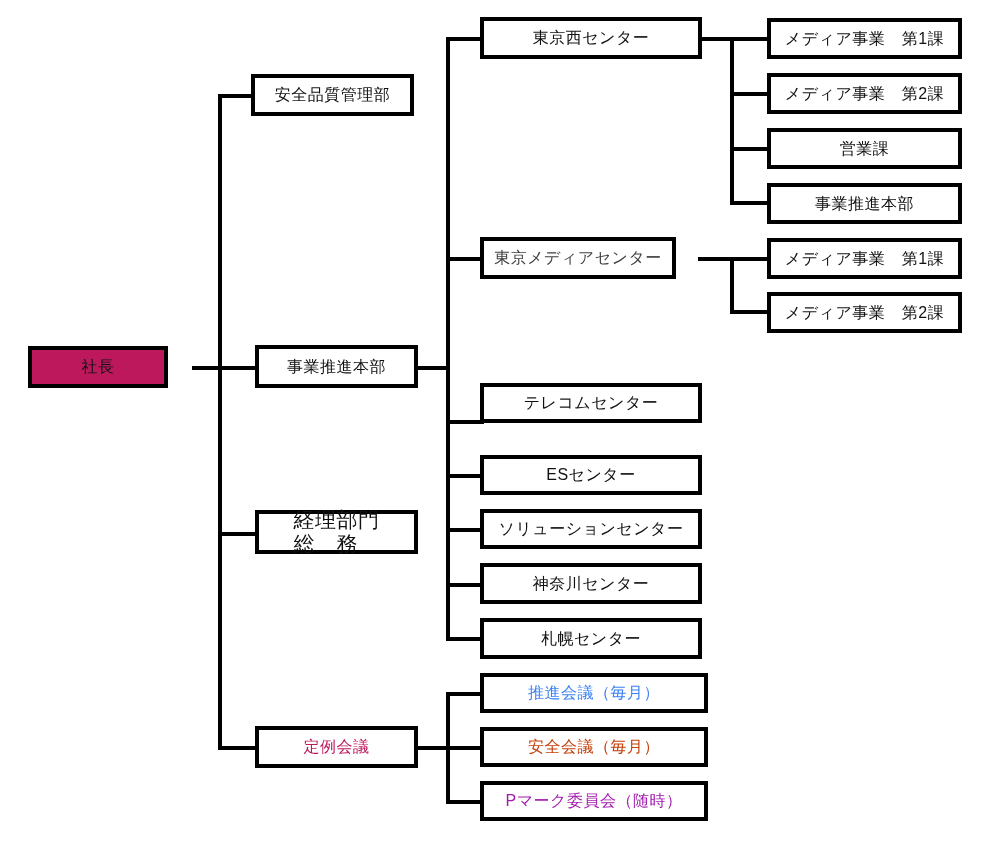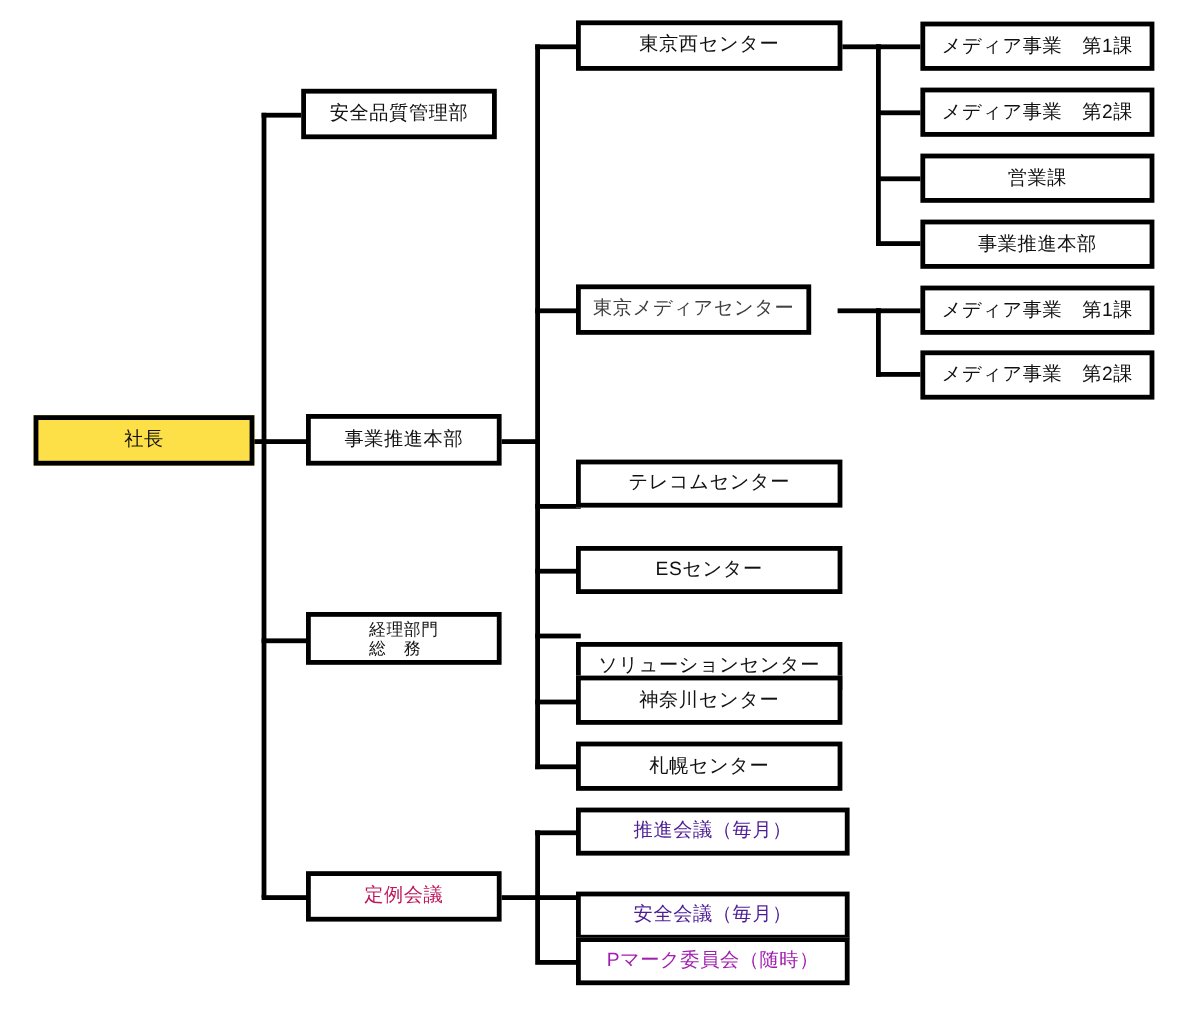--- a/index.html
+++ b/index.html
@@ -29,21 +29,21 @@
     text-align: left;
     color: #111111;
     font-size: 16px;
     line-height: 1.25;
     letter-spacing: 0.5px;
     white-space: pre-line;
     font-weight: 400;
   }
   .node.two-line {
     line-height: 1.15;
-    font-size: 14px;
+    font-size: 21px;
   }
   .conn {
     position: absolute;
     background: #000000;
   }
   .conn.h { height: 4px; }
   .conn.v { width: 4px; }
 </style>
 </head>
 <body>
@@ -94,56 +94,56 @@
   <div class="conn h" style="left: 730px; top: 257px; width: 40px; background: rgb(0, 0, 0);"></div>
   <div class="conn h" style="left: 730px; top: 310px; width: 40px; background: rgb(0, 0, 0);"></div>
 
   <div class="conn h" style="left: 414px; top: 746px; width: 36px; background: rgb(0, 0, 0);"></div>
 
   <div class="conn v" style="left: 446px; top: 692px; height: 108px; background: rgb(0, 0, 0);"></div>
   <div class="conn h" style="left: 446px; top: 692px; width: 38px; background: rgb(0, 0, 0);"></div>
   <div class="conn h" style="left: 446px; top: 746px; width: 38px; background: rgb(0, 0, 0);"></div>
   <div class="conn h" style="left: 446px; top: 800px; width: 38px; background: rgb(0, 0, 0);"></div>
 
-  <div class="node" style="left: 28px; top: 346px; width: 184px; height: 42px; border-color: rgb(0, 0, 0); background: #fde047; color: rgb(17, 17, 17);">社長</div>
+  <div class="node" style="left: 28px; top: 346px; width: 140px; height: 42px; border-color: rgb(0, 0, 0); background: #be185d; color: rgb(17, 17, 17);">社長</div>
 
   <div class="node" style="left: 251px; top: 74px; width: 163px; height: 42px; border-color: rgb(0, 0, 0); background: rgb(255, 255, 255); color: rgb(17, 17, 17);">安全品質管理部</div>
 
   <div class="node" style="left: 255px; top: 345px; width: 163px; height: 43px; border-color: rgb(0, 0, 0); background: rgb(255, 255, 255); color: rgb(17, 17, 17);">事業推進本部</div>
 
   <div class="node two-line" style="left: 255px; top: 510px; width: 163px; height: 44px; border-color: rgb(0, 0, 0); background: rgb(255, 255, 255); color: rgb(17, 17, 17);">経理部門
 総　務</div>
 
   <div class="node" style="left: 255px; top: 726px; width: 163px; height: 42px; border-color: rgb(0, 0, 0); background: rgb(255, 255, 255); color: #be185d;">定例会議</div>
 
   <div class="node" style="left: 480px; top: 17px; width: 222px; height: 42px; border-color: rgb(0, 0, 0); background: rgb(255, 255, 255); color: rgb(17, 17, 17);">東京西センター</div>
 
   <div class="node" style="left: 480px; top: 237px; width: 196px; height: 42px; border-color: rgb(0, 0, 0); background: rgb(255, 255, 255); color: #404040;">東京メディアセンター</div>
 
   <div class="node" style="left: 480px; top: 383px; width: 222px; height: 40px; border-color: rgb(0, 0, 0); background: rgb(255, 255, 255); color: rgb(17, 17, 17);">テレコムセンター</div>
 
   <div class="node" style="left: 480px; top: 455px; width: 222px; height: 40px; border-color: rgb(0, 0, 0); background: rgb(255, 255, 255); color: rgb(17, 17, 17);">ESセンター</div>
 
-  <div class="node" style="left: 480px; top: 535px; width: 222px; height: 40px; border-color: rgb(0, 0, 0); background: rgb(255, 255, 255); color: rgb(17, 17, 17);">ソリューションセンター</div>
+  <div class="node" style="left: 480px; top: 509px; width: 222px; height: 40px; border-color: rgb(0, 0, 0); background: rgb(255, 255, 255); color: rgb(17, 17, 17);">ソリューションセンター</div>
 
   <div class="node" style="left: 480px; top: 563px; width: 222px; height: 41px; border-color: rgb(0, 0, 0); background: rgb(255, 255, 255); color: rgb(17, 17, 17);">神奈川センター</div>
 
   <div class="node" style="left: 480px; top: 618px; width: 222px; height: 41px; border-color: rgb(0, 0, 0); background: rgb(255, 255, 255); color: rgb(17, 17, 17);">札幌センター</div>
 
   <div class="node" style="left: 767px; top: 18px; width: 195px; height: 41px; border-color: rgb(0, 0, 0); background: rgb(255, 255, 255); color: rgb(17, 17, 17);">メディア事業　第1課</div>
 
   <div class="node" style="left: 767px; top: 73px; width: 195px; height: 41px; border-color: rgb(0, 0, 0); background: rgb(255, 255, 255); color: rgb(17, 17, 17);">メディア事業　第2課</div>
 
   <div class="node" style="left: 767px; top: 128px; width: 195px; height: 41px; border-color: rgb(0, 0, 0); background: rgb(255, 255, 255); color: rgb(17, 17, 17);">営業課</div>
 
   <div class="node" style="left: 767px; top: 183px; width: 195px; height: 41px; border-color: rgb(0, 0, 0); background: rgb(255, 255, 255); color: rgb(17, 17, 17);">事業推進本部</div>
 
   <div class="node" style="left: 767px; top: 238px; width: 195px; height: 41px; border-color: rgb(0, 0, 0); background: rgb(255, 255, 255); color: rgb(17, 17, 17);">メディア事業　第1課</div>
 
   <div class="node" style="left: 767px; top: 292px; width: 195px; height: 41px; border-color: rgb(0, 0, 0); background: rgb(255, 255, 255); color: rgb(17, 17, 17);">メディア事業　第2課</div>
 
-  <div class="node" style="left: 480px; top: 673px; width: 228px; height: 40px; border-color: rgb(0, 0, 0); background: rgb(255, 255, 255); color: #4c1d95;">推進会議（毎月）</div>
+  <div class="node" style="left: 480px; top: 673px; width: 228px; height: 40px; border-color: rgb(0, 0, 0); background: rgb(255, 255, 255); color: #3b82f6;">推進会議（毎月）</div>
 
-  <div class="node" style="left: 480px; top: 727px; width: 228px; height: 40px; border-color: rgb(0, 0, 0); background: rgb(255, 255, 255); color: #4c1d95; margin-top: 16px;">安全会議（毎月）</div>
+  <div class="node" style="left: 480px; top: 727px; width: 228px; height: 40px; border-color: rgb(0, 0, 0); background: rgb(255, 255, 255); color: #c2410c;">安全会議（毎月）</div>
 
   <div class="node" style="left: 480px; top: 781px; width: 228px; height: 40px; border-color: rgb(0, 0, 0); background: rgb(255, 255, 255); color: #a21caf;">Pマーク委員会（随時）</div>
 
 </div>
 
 </body></html>

